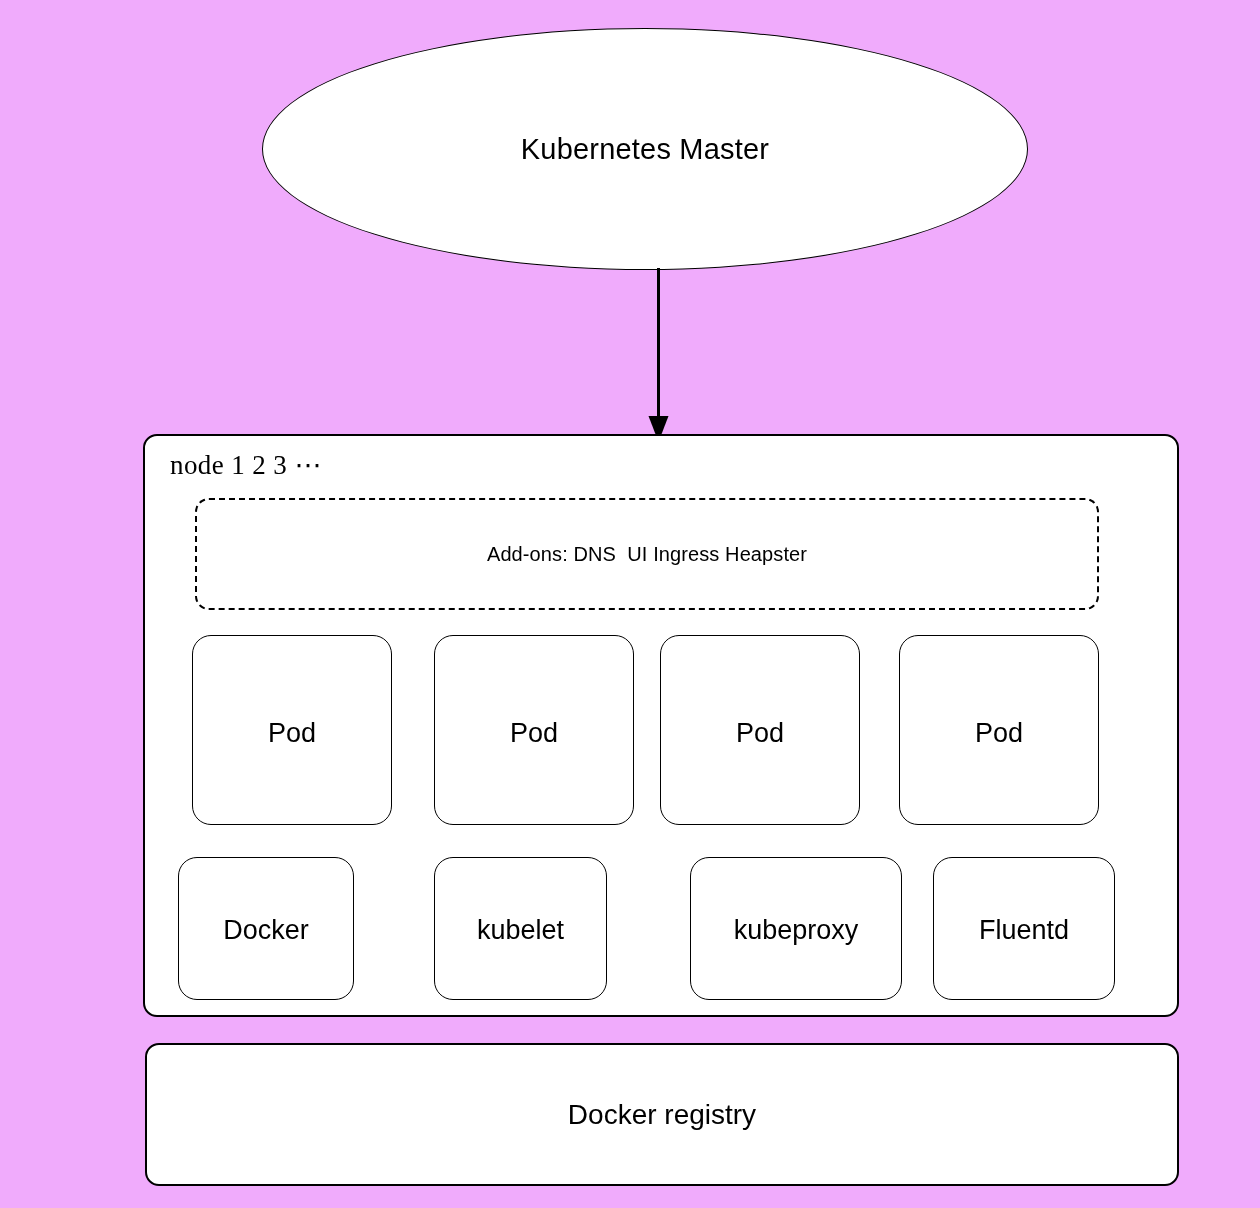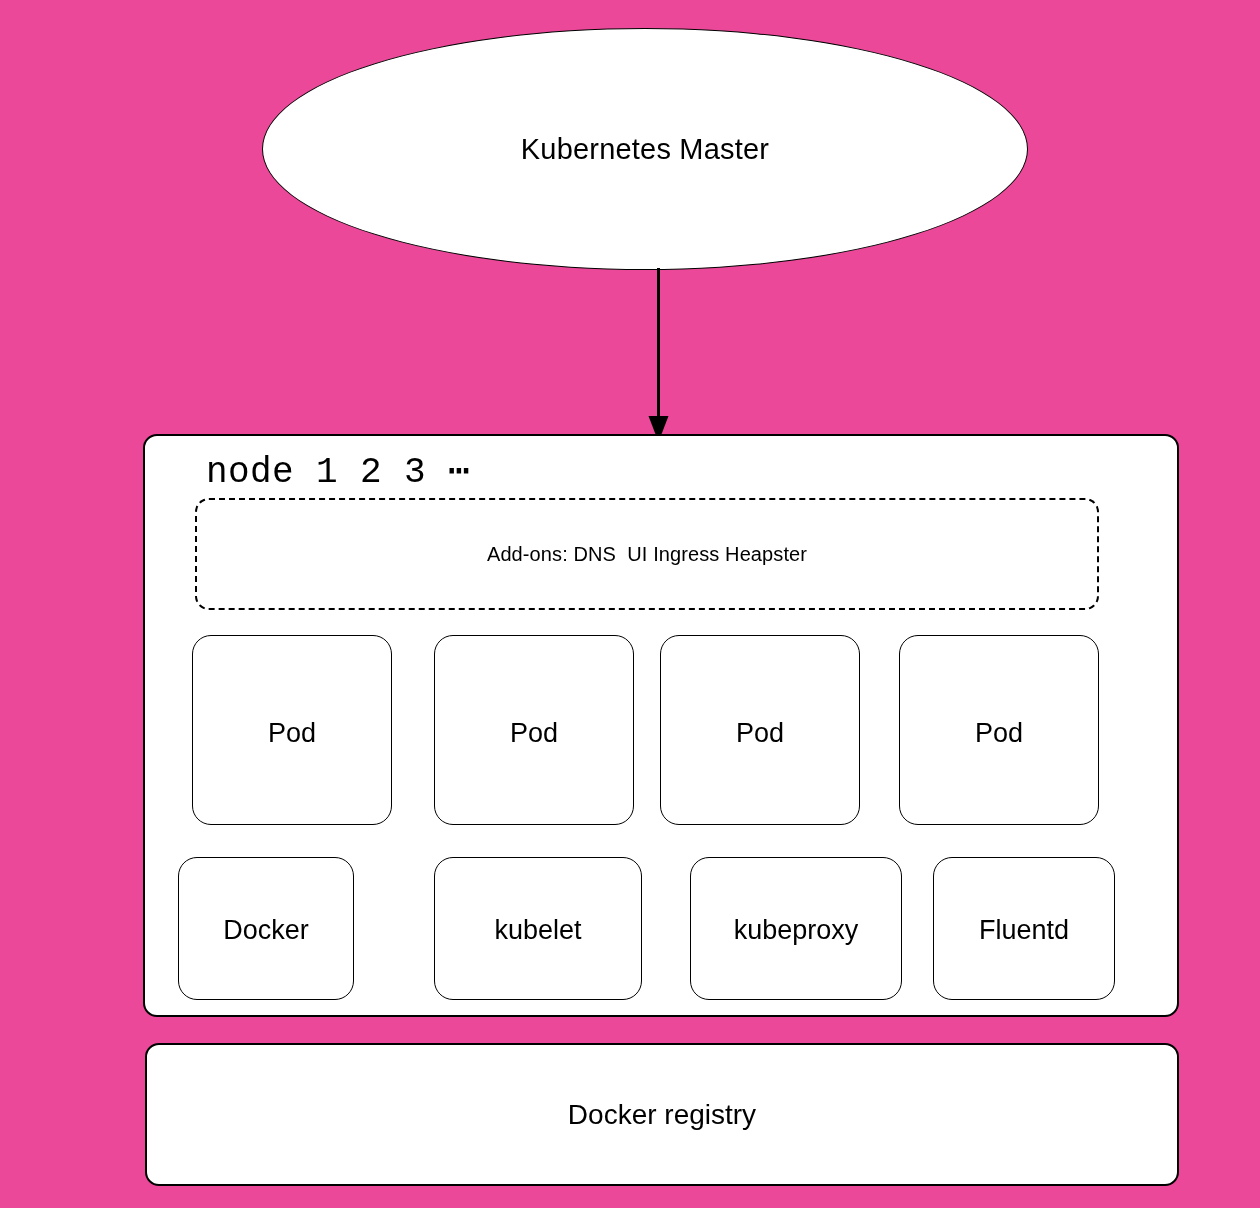--- a/index.html
+++ b/index.html
@@ -8,21 +8,21 @@
     background: #ffffff;
   }
   body {
     font-family: "Liberation Sans", sans-serif;
     color: #000000;
   }
   #canvas {
     position: relative;
     width: 1260px;
     height: 1208px;
-    background: #ec4899;
+    background: #f0abfc;
     overflow: hidden;
   }
 
   
   .master-ellipse {
     position: absolute;
     left: 262px;
     top: 28px;
     width: 766px;
     height: 242px;
@@ -58,25 +58,24 @@
     height: 583px;
     border: 2.4px solid #000000;
     border-radius: 14px;
     background: #ffffff;
     box-sizing: border-box;
   }
   .node-label {
     position: absolute;
     left: 25px;
     top: 13px;
-    font-family: Liberation Mono, monospace;
-    font-size: 36px;
+    font-family: Liberation Serif, serif;
+    font-size: 27px;
     white-space: nowrap;
     letter-spacing: 0.4px;
-    margin-left: 36px;
   }
 
   
   .addons-box {
     position: absolute;
     left: 50px;
     top: 62px;
     width: 904px;
     height: 112px;
     border: 2.6px dashed #000000;
@@ -122,21 +121,21 @@
   .pod-3 { left: 515px; }
   .pod-4 { left: 754px; }
 
   
   .svc-box {
     top: 421px;
     height: 143px;
   }
   .svc-box .box-label { top: 57px; }
   .svc-docker    { left: 33px;  width: 176px; }
-  .svc-kubelet   { left: 289px; width: 208px; }
+  .svc-kubelet   { left: 289px; width: 173px; }
   .svc-kubeproxy { left: 545px; width: 212px; }
   .svc-fluentd   { left: 788px; width: 182px; }
 
   
   .registry-box {
     position: absolute;
     left: 145px;
     top: 1043px;
     width: 1034px;
     height: 143px;

